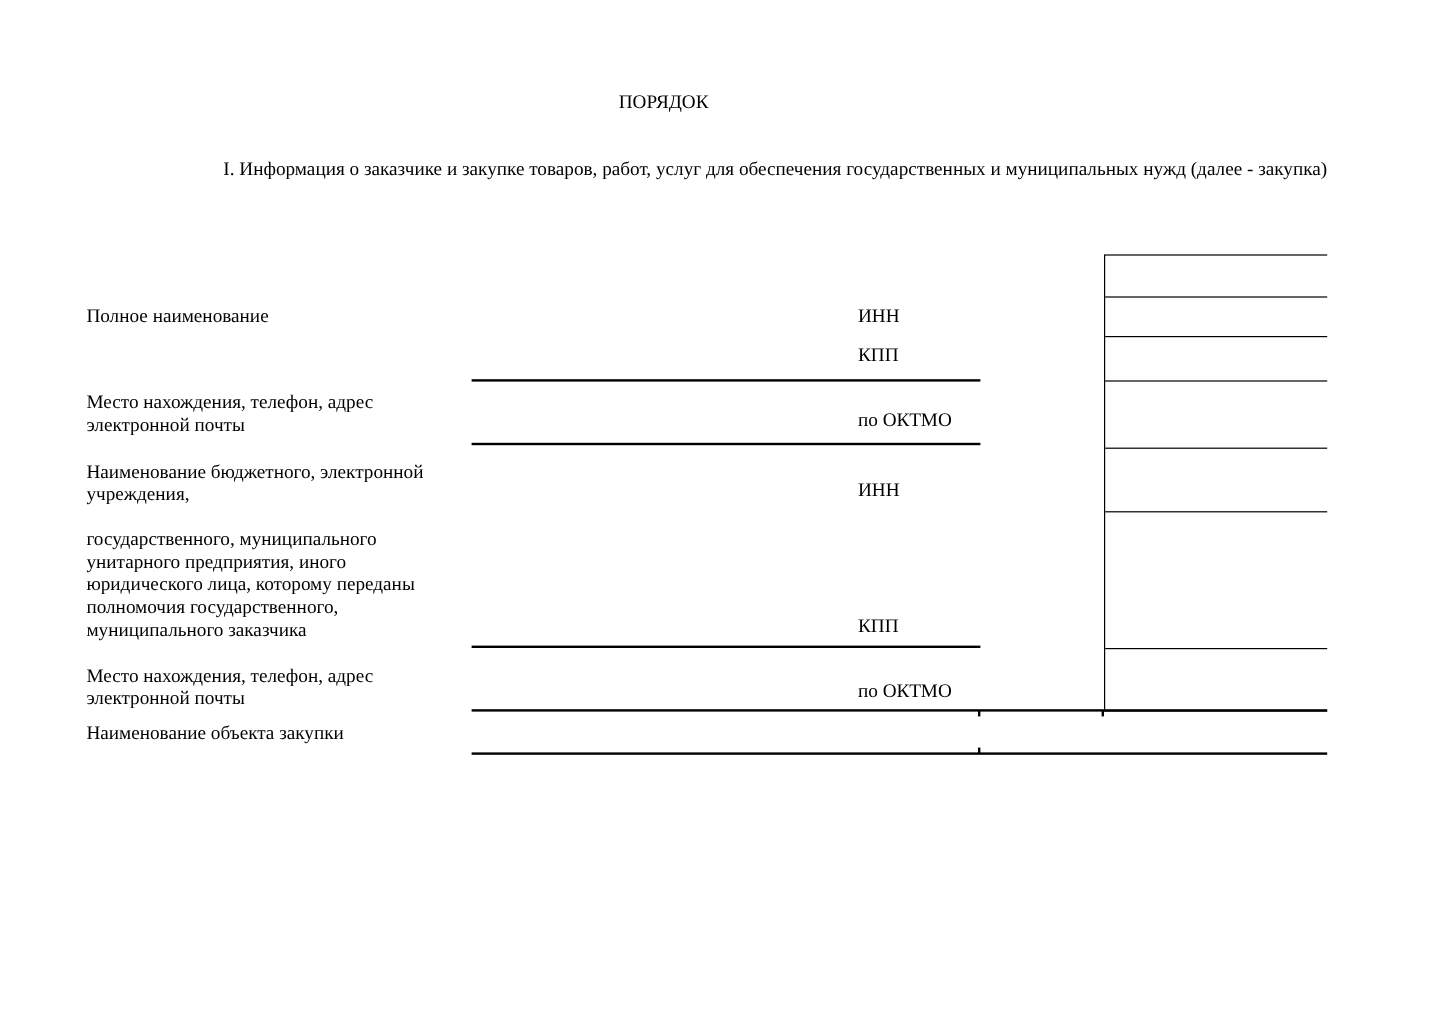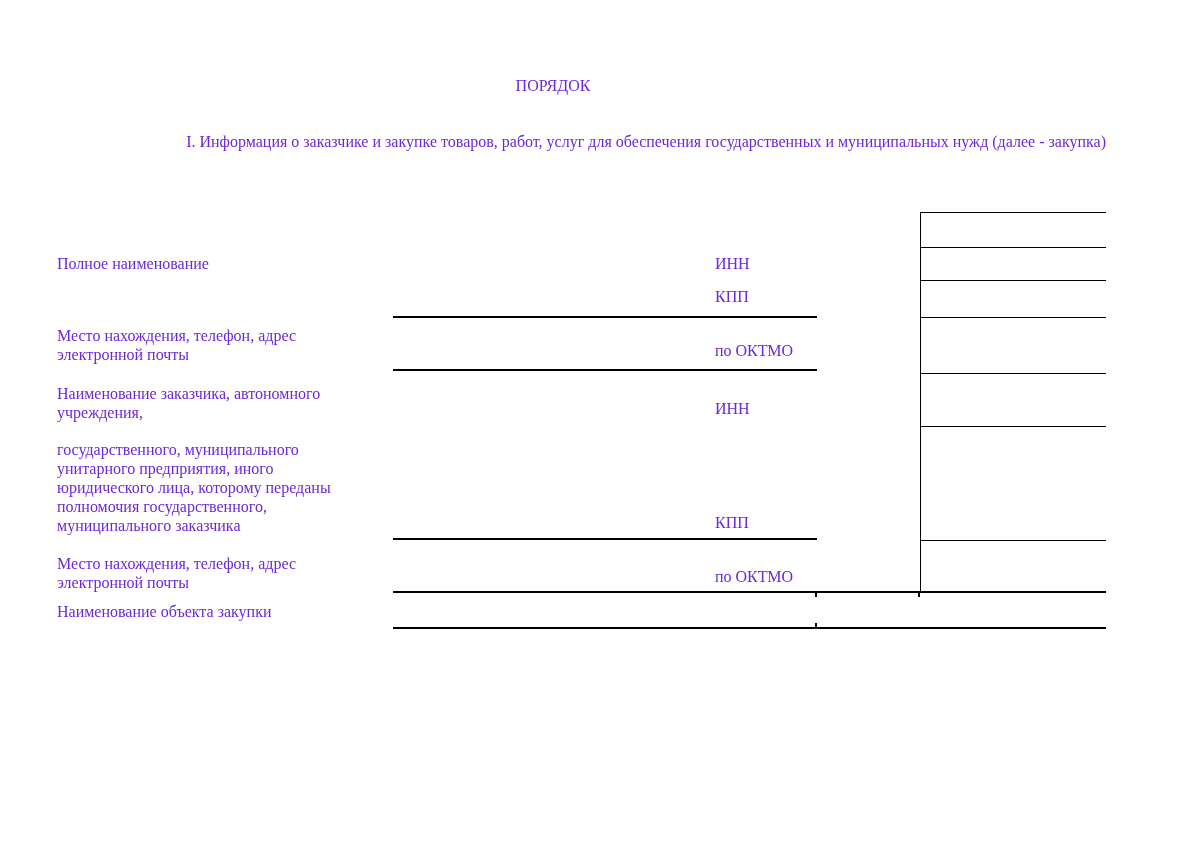--- a/index.html
+++ b/index.html
@@ -4,42 +4,42 @@
 <style>
   * { margin: 0; padding: 0; box-sizing: border-box; }
   html, body { background: #ffffff; }
   .page {
     position: relative;
     width: 1106px;
     height: 846px;
     background: #ffffff;
     font-family: "Liberation Serif", "DejaVu Serif", serif;
     font-size: 16px;
-    color: #6d28d9;
+    color: #000000;
     overflow: hidden;
   }
   .title-block {
     position: absolute;
     top: 75px;
     left: 0;
     width: 100%;
     text-align: center;
     line-height: 21px;
   }
   .section-heading {
     position: absolute;
     top: 131px;
     left: 0;
     width: 100%;
     text-align: right;
     line-height: 21px;
   }
   .left-label {
     position: absolute;
-    left: 57px;
+    left: 72px;
     width: 330px;
     line-height: 19px;
     white-space: pre-line;
   }
   .code-label {
     position: absolute;
     left: 715px;
     width: 200px;
     line-height: 19px;
   }
@@ -101,21 +101,21 @@
 
   <div class="title-block">
     <div>ПОРЯДОК</div>
   </div>
 
   <div class="section-heading">I. Информация о заказчике и закупке товаров, работ, услуг для обеспечения государственных и муниципальных нужд (далее - закупка)</div>
 
   <div class="left-label" style="top:254px">Полное наименование</div>
   <div class="left-label" style="top:326px">Место нахождения, телефон, адрес
 электронной почты</div>
-  <div class="left-label" style="top:384px">Наименование заказчика, автономного
+  <div class="left-label" style="top:384px">Наименование бюджетного, электронной
 учреждения,</div>
   <div class="left-label" style="top:440px">государственного, муниципального
 унитарного предприятия, иного
 юридического лица, которому переданы
 полномочия государственного,
 муниципального заказчика</div>
   <div class="left-label" style="top:554px">Место нахождения, телефон, адрес
 электронной почты</div>
   <div class="left-label" style="top:602px">Наименование объекта закупки</div>
 

